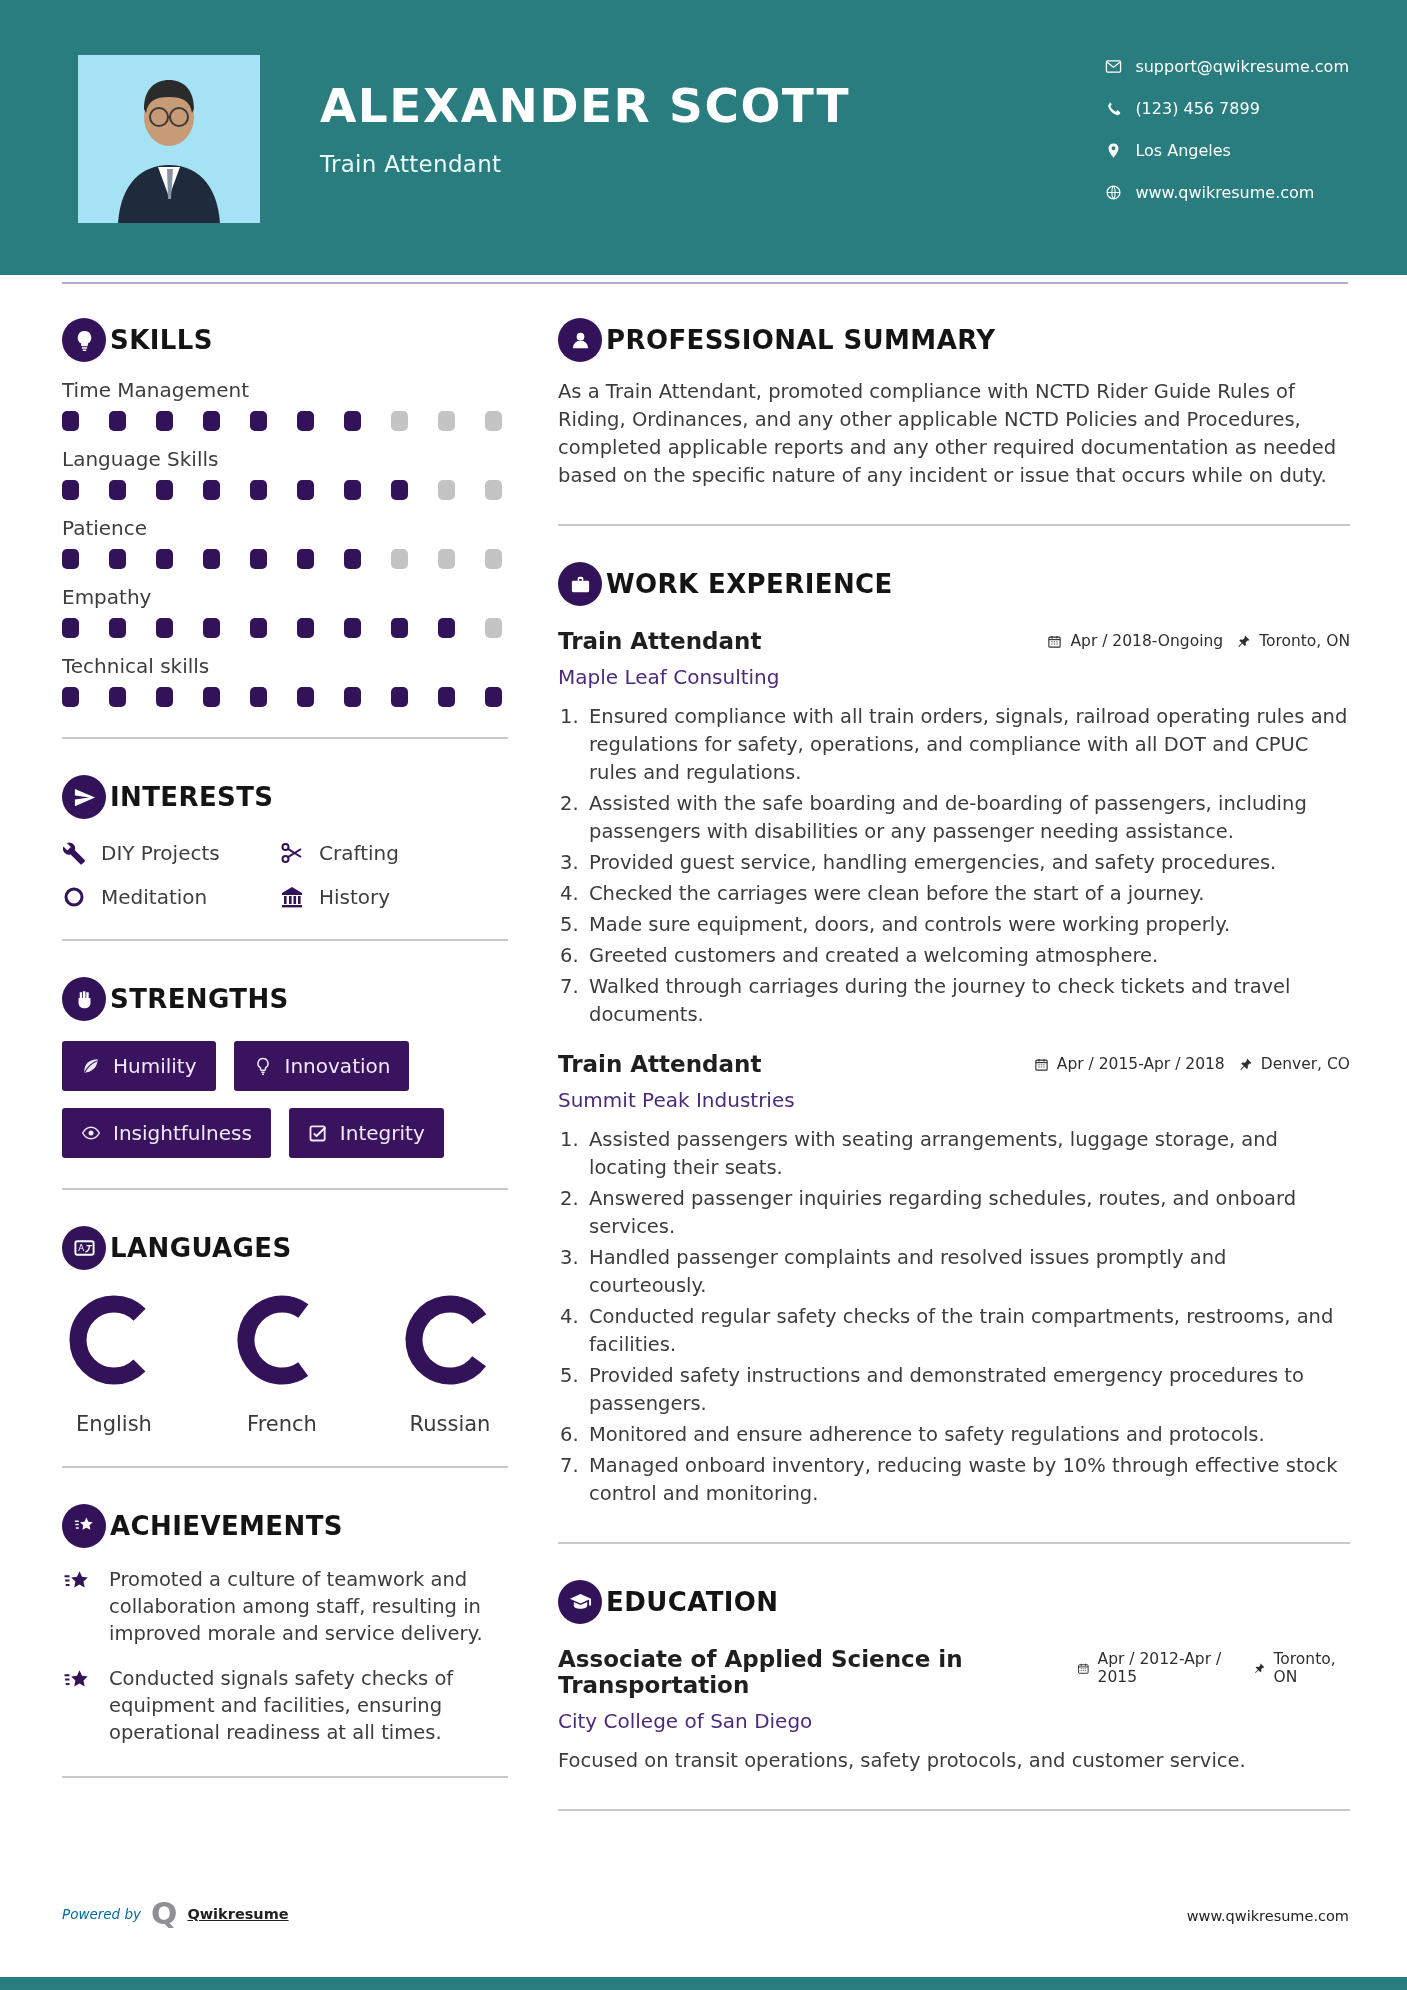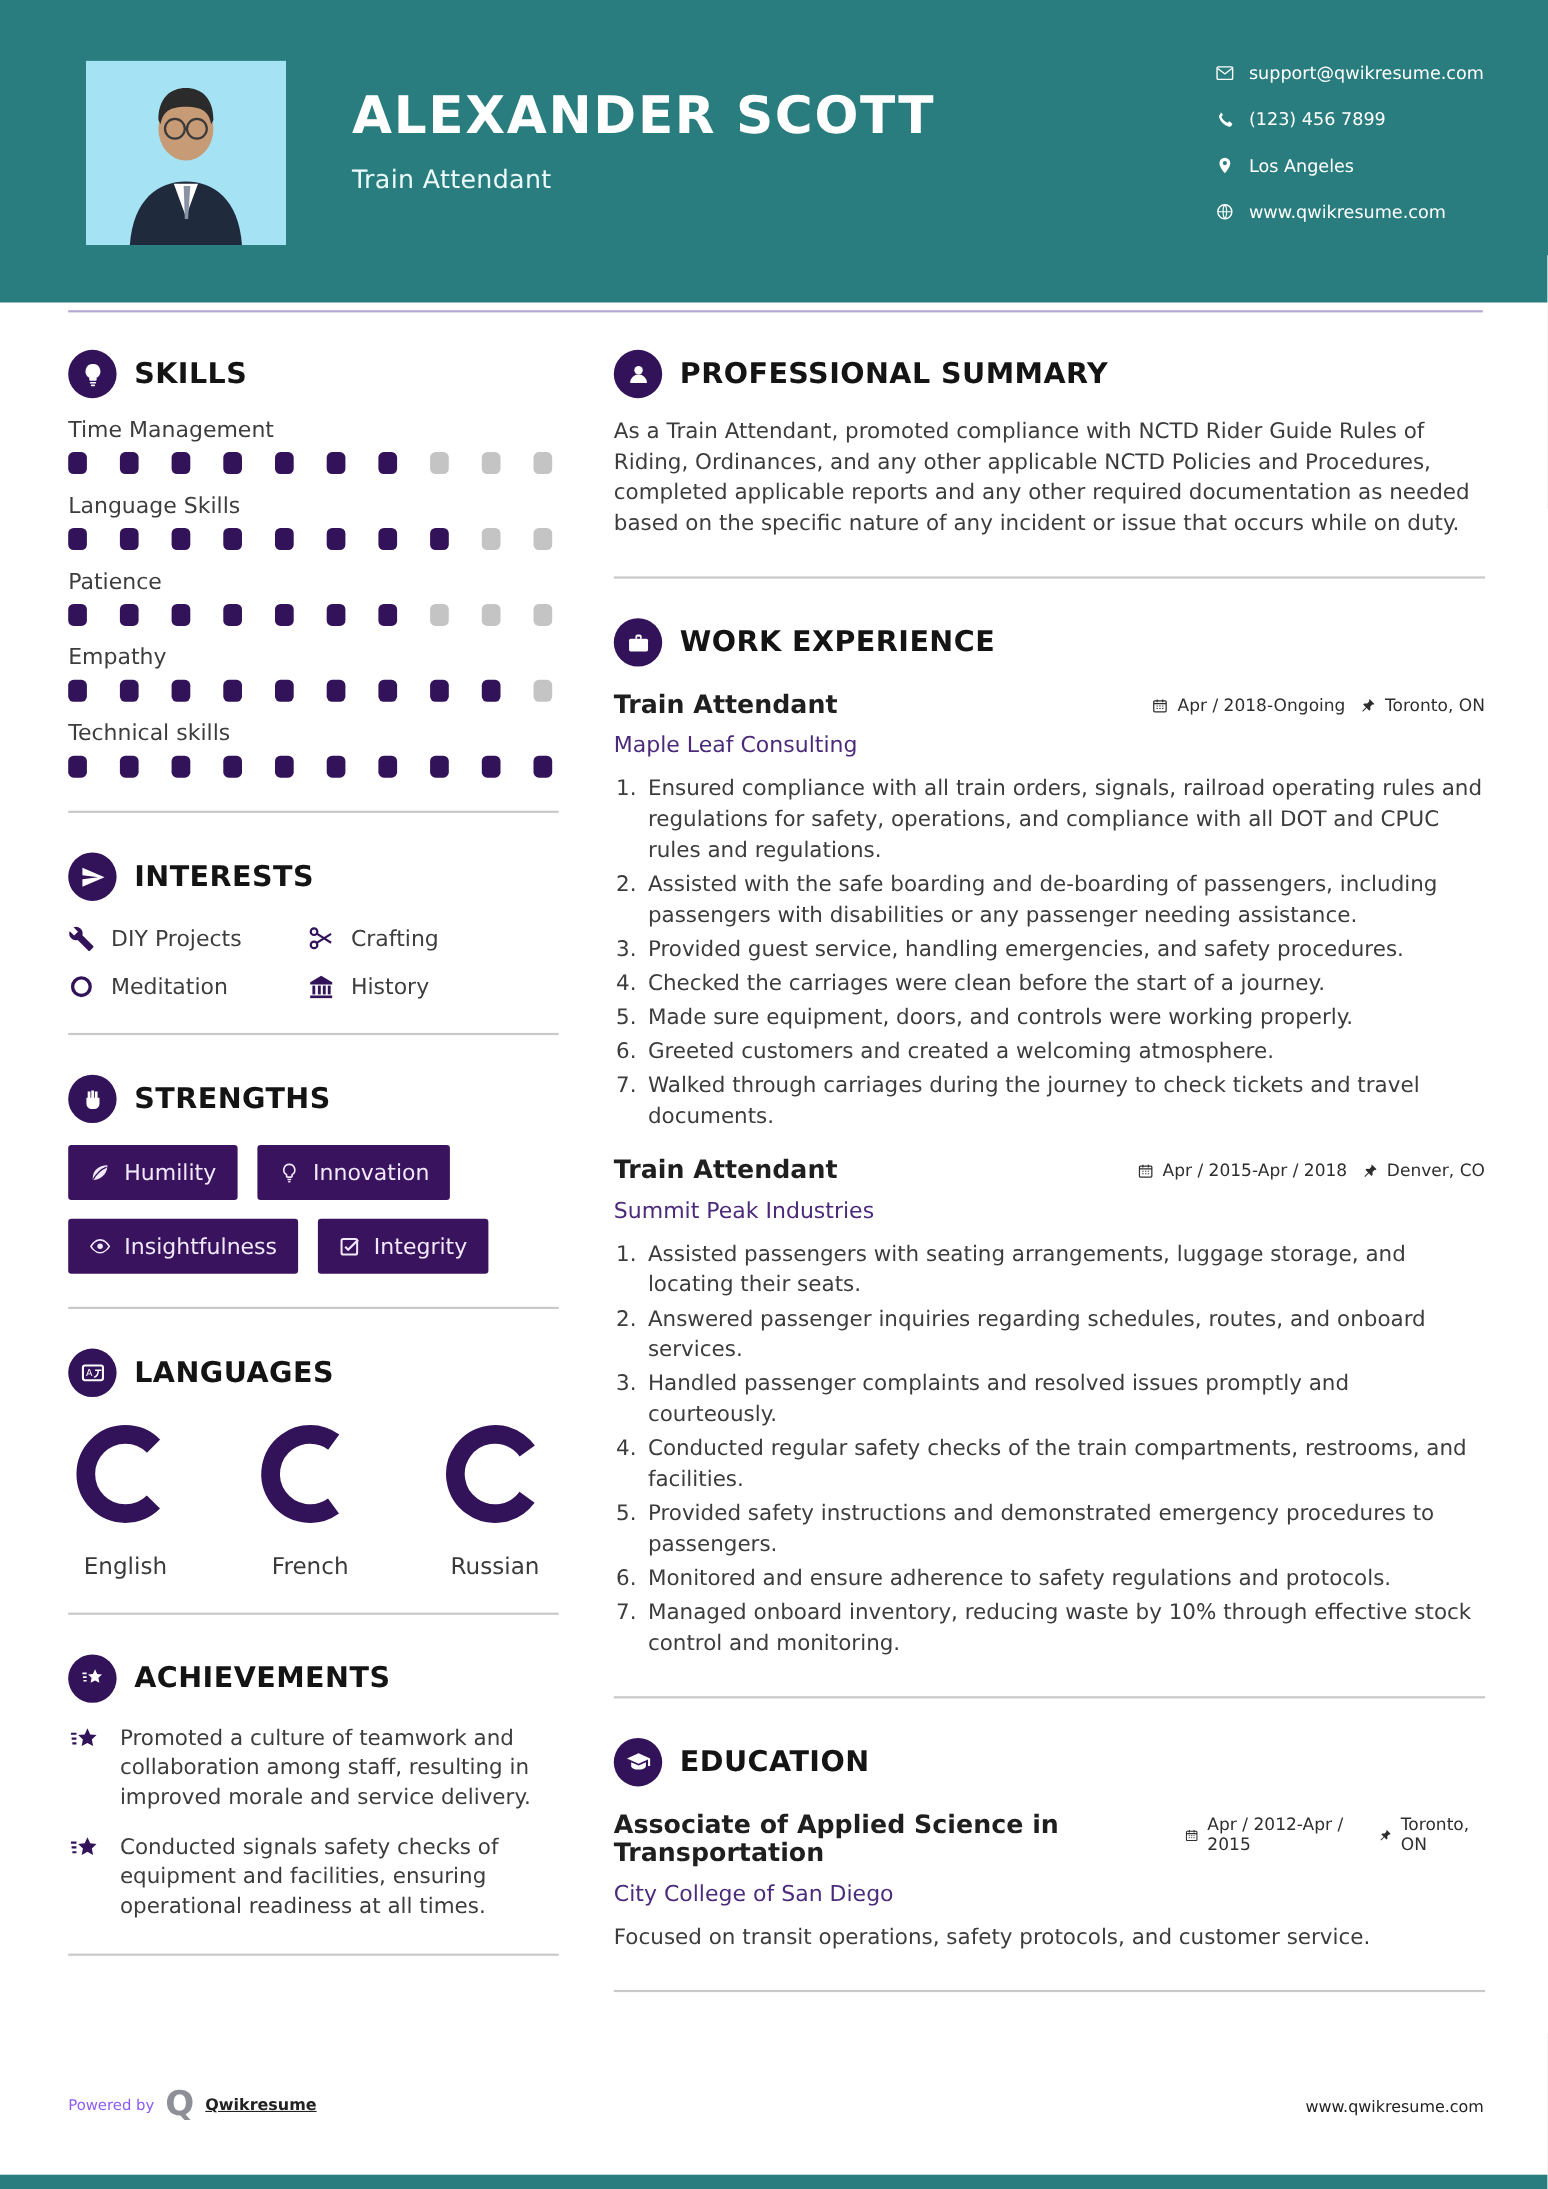--- a/index.html
+++ b/index.html
@@ -16,21 +16,21 @@
   .contact-row{display:flex;align-items:center;gap:13px;color:#fff;font-size:16px;height:28px;margin-bottom:14px;}
   .contact-row svg{width:17px;height:17px;flex:0 0 auto;}
   .hdr-underline{position:absolute;top:282px;left:62px;width:1286px;height:2px;background:#b5a8d3;}
 
   
   .left{position:absolute;left:62px;top:318px;width:446px;}
   .right{position:absolute;left:558px;top:318px;width:792px;}
   .divline{border:none;border-top:2px solid var(--divider);margin:0;}
 
   
-  .sec-head{display:flex;align-items:center;gap:16px;}
+  .sec-head{display:flex;align-items:center;gap:4px;}
   .sec-icon{width:44px;height:44px;border-radius:50%;background:var(--purple);color:#fff;
             display:flex;align-items:center;justify-content:center;flex:0 0 auto;}
   .sec-icon svg{width:23px;height:23px;}
   .sec-title{font-size:26px;font-weight:800;color:#141414;letter-spacing:.4px;}
 
   
   .skill{margin-top:16px;}
   .skill-label{font-size:20px;color:#3d3d3d;margin-bottom:9px;}
   .dotrow{display:flex;gap:30px;margin-bottom:6px;}
   .dot{width:17px;height:20px;border-radius:5px;background:var(--purple);}
@@ -69,21 +69,21 @@
   .meta-row{display:flex;align-items:center;gap:8px;font-size:15.5px;color:#2e2e2e;}
   .meta-row svg{width:15px;height:15px;color:#2e2e2e;}
   ol.bullets{list-style:none;margin:14px 0 0 0;padding:0;counter-reset:n;}
   ol.bullets li{counter-increment:n;position:relative;padding-left:31px;font-size:19.5px;
                 line-height:28px;color:#3c3c3c;margin-bottom:3px;}
   ol.bullets li::before{content:counter(n) ".";position:absolute;left:2px;color:#3c3c3c;}
   .edu-desc{font-size:19.5px;line-height:28px;color:#3c3c3c;margin-top:14px;}
 
   
   .footer-left{position:absolute;left:62px;top:1898px;display:flex;align-items:center;gap:10px;}
-  .powered{font-size:13.5px;color:#8b5cf6;}
+  .powered{font-size:13.5px;color:#0369a1;font-style:italic;}
   .qlogo{font-size:31px;font-weight:bold;color:#8f8f98;line-height:1;font-family:"DejaVu Sans",sans-serif;}
   .brand{font-size:14.5px;color:#222;text-decoration:underline;font-weight:600;}
   .footer-site{position:absolute;right:58px;top:1908px;font-size:14.5px;color:#222;}
   .bottom-bar{position:absolute;left:0;bottom:0;width:1407px;height:13px;background:var(--teal);}
 </style>
 </head>
 <body>
 
 <div class="page" style="--teal: #2a7d7e; --purple: #321259; --badge: #39135e; --link: #4b2a7b; --dotoff: #c4c4c4; --divider: #c9c9c9;">
 

